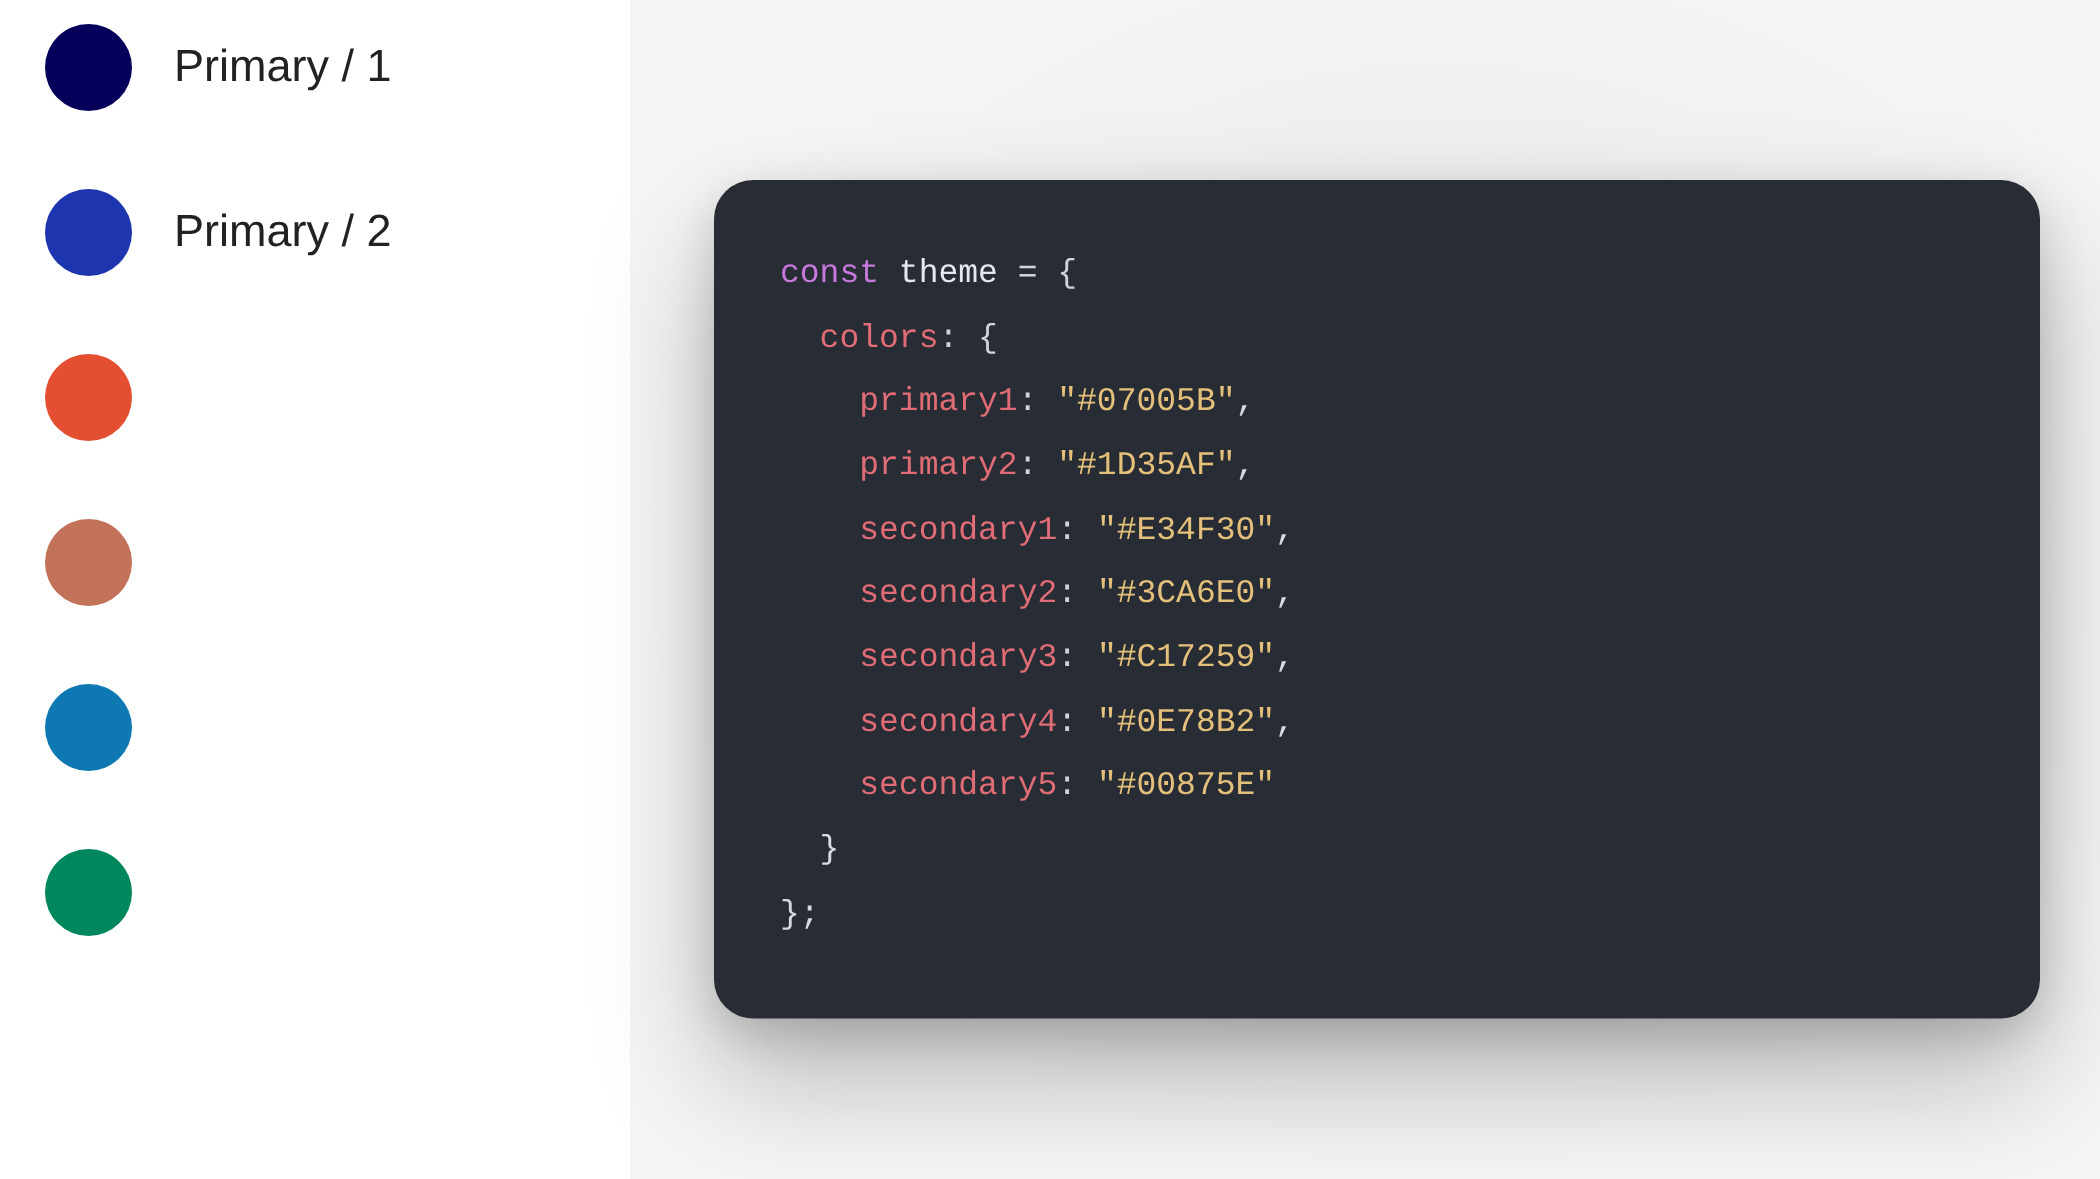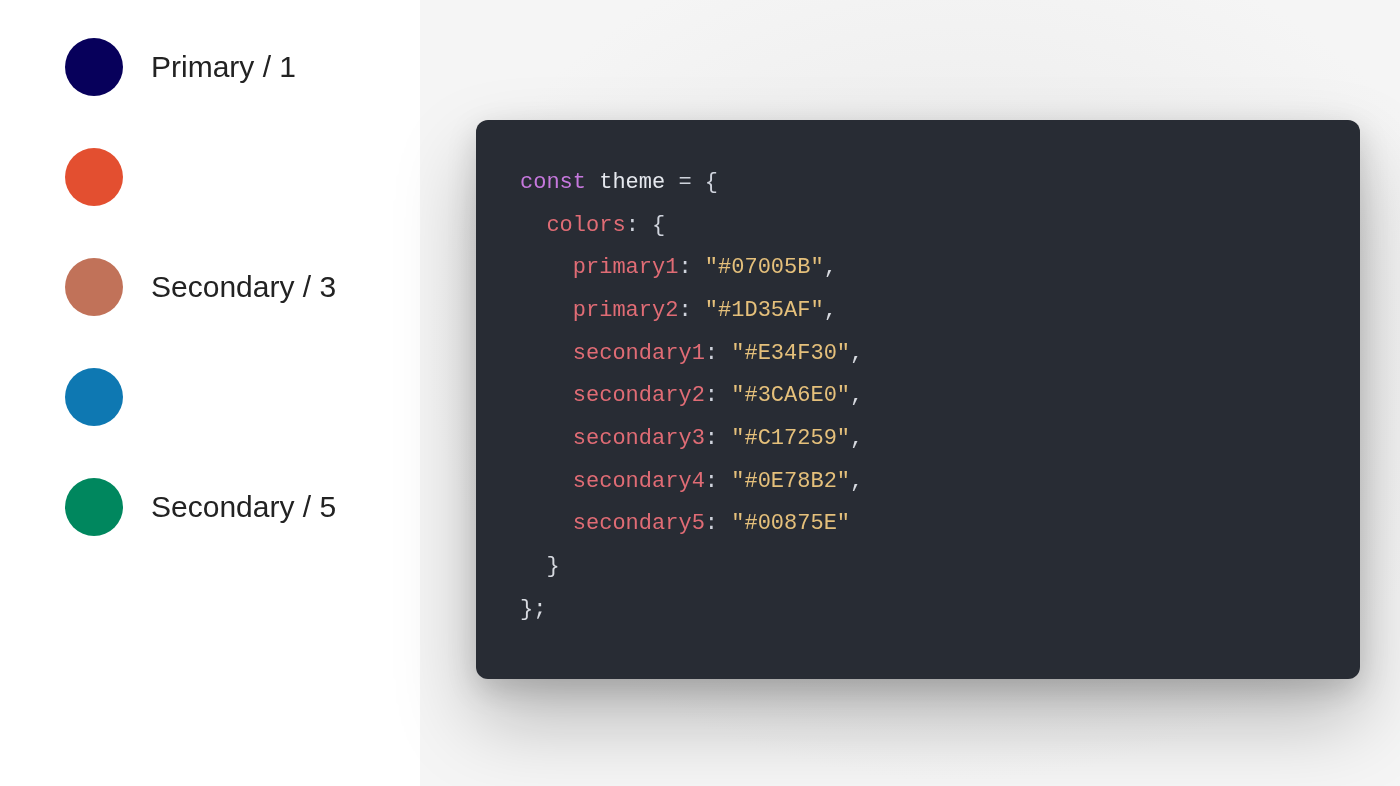--- a/index.html
+++ b/index.html
@@ -6,25 +6,24 @@
   html, body { width: 1400px; height: 786px; overflow: hidden; }
   body {
     display: flex;
     font-family: -apple-system, BlinkMacSystemFont, "Segoe UI", Helvetica, Arial, sans-serif;
     background: #fff;
   }
   .sidebar {
     width: 436px;
     height: 786px;
     background: #fff;
-    padding: 38px 30px 0 30px;
+    padding: 16px 30px 0 30px;
     display: flex;
     flex-direction: column;
     gap: 52px;
-    margin-left: 35px;
   }
   .swatch-row {
     display: flex;
     align-items: center;
     gap: 28px;
   }
   .swatch {
     width: 58px;
     height: 58px;
     border-radius: 50%;
@@ -41,21 +40,21 @@
     background: #f2f2f2;
     background: radial-gradient(ellipse at 55% 45%, #e8e8e8 0%, #f5f5f5 70%);
     display: flex;
     align-items: flex-start;
     justify-content: center;
     padding: 120px 40px 0 40px;
   }
   .code-card {
     width: 884px;
     background: #282c34;
-    border-radius: 12px;
+    border-radius: 26px;
     box-shadow: 0 40px 80px rgba(0,0,0,0.25), 0 10px 30px rgba(0,0,0,0.15);
     padding: 42px 44px 48px 44px;
     margin-left: 16px;
   }
   pre.code {
     font-family: "SFMono-Regular", Consolas, "Liberation Mono", Menlo, monospace;
     font-size: 22px;
     line-height: 1.94;
     color: #dcdfe4;
     white-space: pre;
@@ -69,32 +68,34 @@
 </style>
 </head>
 <body>
 
 <div class="sidebar">
   <div class="swatch-row">
     <div class="swatch" style="background:#07005B"></div>
     <div class="swatch-label">Primary / 1</div>
   </div>
   <div class="swatch-row">
+    <div class="swatch" style="background:#1D35AF"></div>
+    <div class="swatch-label">Primary / 2</div>
+  </div>
+  <div class="swatch-row">
     <div class="swatch" style="background:#E34F30"></div>
   </div>
   <div class="swatch-row">
     <div class="swatch" style="background:#C17259"></div>
-    <div class="swatch-label">Secondary / 3</div>
   </div>
   <div class="swatch-row">
     <div class="swatch" style="background:#0E78B2"></div>
   </div>
   <div class="swatch-row">
     <div class="swatch" style="background:#00875E"></div>
-    <div class="swatch-label">Secondary / 5</div>
   </div>
 </div>
 
 <div class="main">
   <div class="code-card">
 <pre class="code"><span class="tok-kw">const</span> <span class="tok-name">theme</span><span class="tok-op"> = {</span>
   <span class="tok-prop">colors</span><span class="tok-op">: {</span>
     <span class="tok-prop">primary1</span><span class="tok-op">: </span><span class="tok-str">"#07005B"</span><span class="tok-punc">,</span>
     <span class="tok-prop">primary2</span><span class="tok-op">: </span><span class="tok-str">"#1D35AF"</span><span class="tok-punc">,</span>
     <span class="tok-prop">secondary1</span><span class="tok-op">: </span><span class="tok-str">"#E34F30"</span><span class="tok-punc">,</span>

